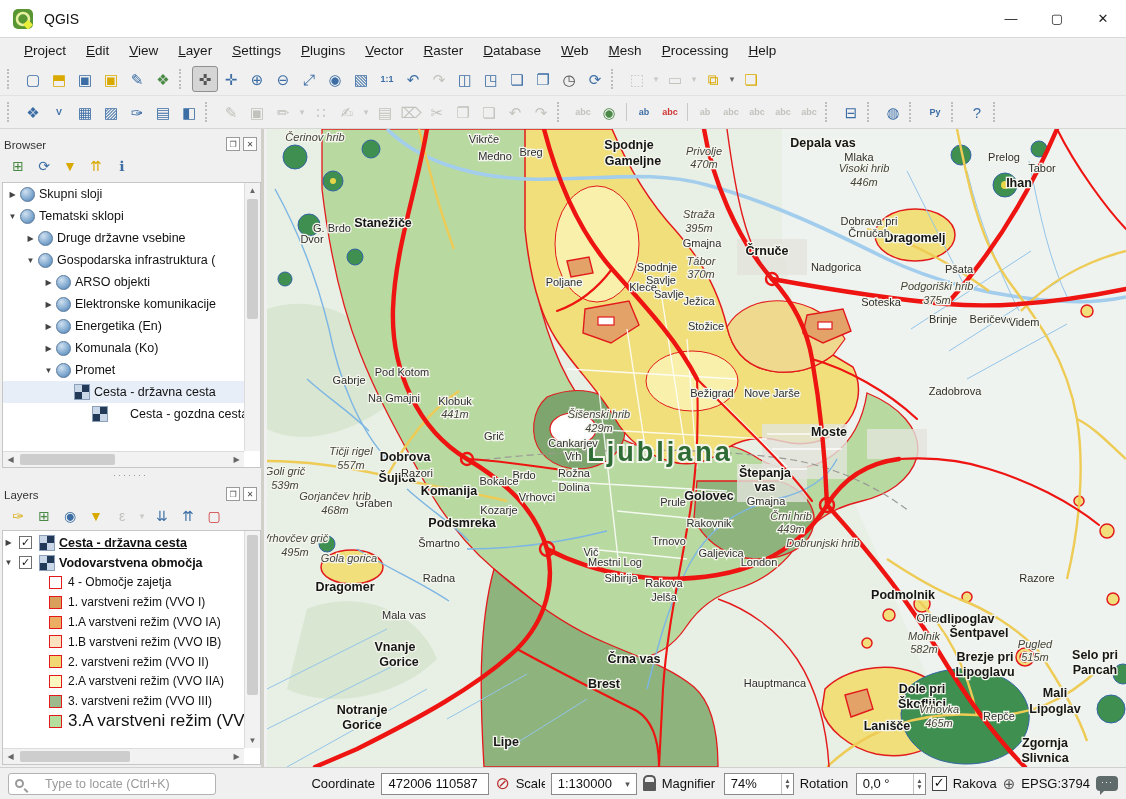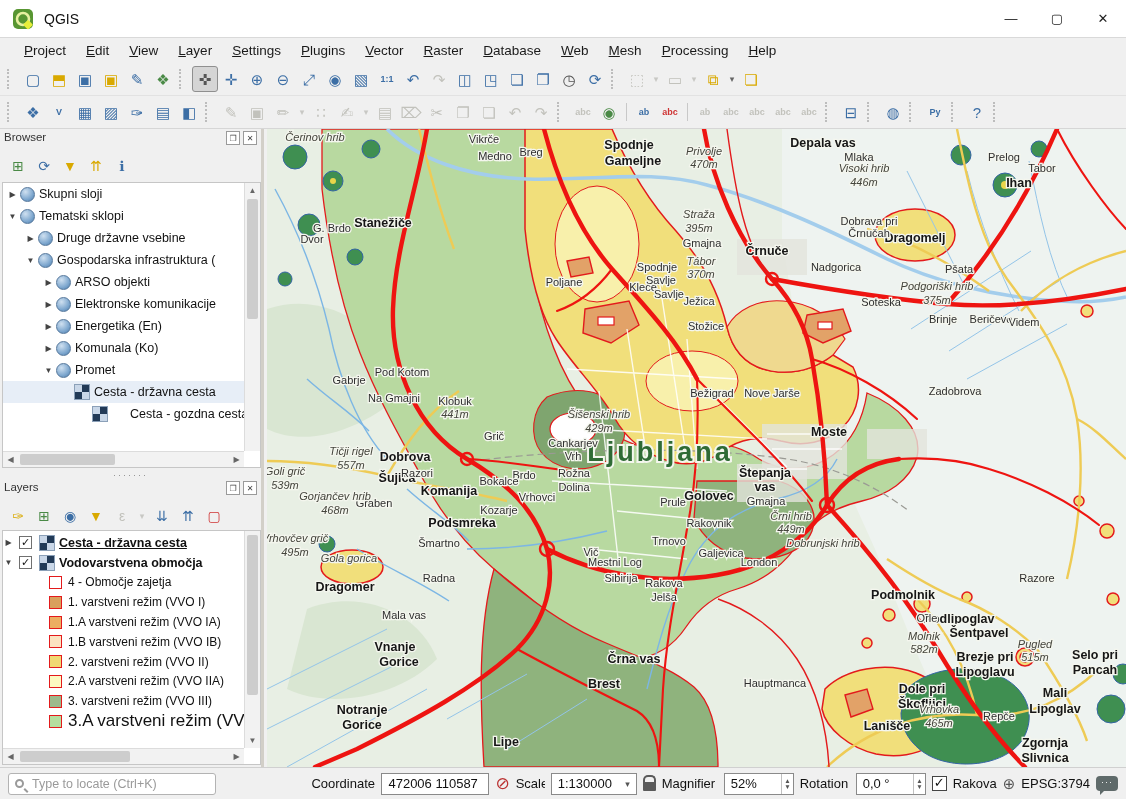--- a/index.html
+++ b/index.html
@@ -22,21 +22,21 @@
   .tb-handle{width:8px;height:20px;border-left:2px dotted #bdbdbd;margin:0 5px 0 3px;flex:none}
   .tb-pipe{width:1px;height:18px;background:#c8c8c8;margin:0 4px;flex:none}
   .tile{width:26px;height:26px;display:flex;align-items:center;justify-content:center;border-radius:3px;font-size:15px;flex:none;line-height:1}
   .tile.active{background:#d5d5d5;border:1px solid #8f8f8f}
   .c-b{color:#3c6ea5}.c-y{color:#d9a900}.c-g{color:#c2c2bc}.c-r{color:#cf3434}.c-m{color:#4a8a46}.c-k{color:#555}
   .tile.txt{font-size:9px;font-weight:bold;letter-spacing:0}
   .ddtile{width:12px;height:26px;display:flex;align-items:center;justify-content:center;font-size:9px;color:#666;flex:none}
   .ddtile.c-g{color:#c8c8c4}
   
   #left{left:0;top:129px;width:264px;height:638px;background:#f0f0f0;border-right:3px solid #d2cfc8}
-  .panel-head{height:20px;display:flex;align-items:flex-start;padding:0 4px;font-size:11.5px;color:#333}
+  .panel-head{height:20px;display:flex;align-items:flex-end;padding:0 4px;font-size:11.5px;color:#333}
   .panel-head .ph-btns{margin-left:auto;display:flex;gap:3px}
   .ph-btn{width:14px;height:14px;border:1px solid #9a9a9a;background:#fff;font-size:8px;display:flex;align-items:center;justify-content:center;color:#444}
   .panel-tools{height:28px;display:flex;align-items:center;gap:2px;padding-left:4px}
   .panel-tools .tile{width:24px;height:24px;font-size:14px}
   .tree-box{position:absolute;background:#fff;border:1px solid #c6c6c6;overflow:hidden}
   .trow{display:flex;align-items:center;white-space:nowrap}
   .trow.sel{background:#e7eef7}
   .tr-arrow{width:11px;font-size:8px;color:#444;text-align:center;flex:none}
   .ico-globe{width:15px;height:15px;border-radius:50%;flex:none;background:radial-gradient(circle at 35% 30%,#cfe0f0,#7fa8cf 60%,#4a7bab);border:1px solid #56789c;margin:0 4px 0 2px}
   .ico-raster{width:14px;height:14px;flex:none;margin:0 5px 0 3px;background:conic-gradient(#223a57 0 25%,#c9d7e8 0 50%,#223a57 0 75%,#c9d7e8 0);outline:1px solid #8ba0b8}
@@ -78,21 +78,21 @@
   .rM{fill:none;stroke:var(--roadm);stroke-width:4.4;stroke-linecap:round}
   .rm{fill:none;stroke:var(--roadm);stroke-width:2.1;stroke-linecap:round}
   .rj{fill:none;stroke:var(--roadm);stroke-width:2.4}
   text{text-anchor:middle;paint-order:stroke;stroke:#f4f6ee;stroke-width:2.6px;font-family:"Liberation Sans",sans-serif}
   .mc{font-size:27px;font-weight:bold;fill:var(--citygreen);letter-spacing:3px;stroke-width:4px}
   .mt{font-size:12.5px;font-weight:bold;fill:#161616}
   .mp{font-size:11px;fill:#2e2e2e}
   .mh{font-size:11px;font-style:italic;fill:#44443c}
   
   #statusbar{left:0;top:767px;width:1126px;height:32px;background:#f0f0f0;border-top:1px solid #d0d0d0;display:flex;align-items:center;gap:6px;padding:0 8px}
-  #locator{width:208px;height:22px;border:1px solid #b3b3b3;border-radius:3px;background:#fff;display:flex;align-items:center;gap:8px;padding:0 6px;color:#9a9a9a;font-size:12.5px}
+  #locator{width:208px;height:22px;border:1px solid #b3b3b3;border-radius:3px;background:#fff;display:flex;align-items:center;gap:21px;padding:0 6px;color:#9a9a9a;font-size:12.5px}
   .mag{width:9px;height:9px;border:2px solid #9a9a9a;border-radius:50%;position:relative;flex:none}
   .mag::after{content:"";position:absolute;width:2px;height:5px;background:#9a9a9a;transform:rotate(-45deg);left:8px;top:7px}
   .sb-label{overflow:hidden;white-space:nowrap;flex:none;font-size:13px;color:#111}
   .sb-input{height:22px;border:1px solid #8a8a8a;background:#fff;display:flex;align-items:center;padding:0 6px;font-size:13px;color:#111;white-space:nowrap}
   .spin{display:flex;flex-direction:column;justify-content:center;font-size:6.5px;color:#555;line-height:6px;padding:0 2px;border-left:1px solid #c0c0c0;height:20px}
   .sb-ico{font-size:15px;color:#555;flex:none}
   .lock{width:13px;height:9px;background:#5a5a5a;border-radius:1px;position:relative;margin-top:6px;flex:none}
   .lock::before{content:"";position:absolute;width:9px;height:8px;border:2px solid #5a5a5a;border-bottom:none;border-radius:5px 5px 0 0;left:0px;top:-7px}
   .bubble{width:22px;height:15px;background:#5f6a6a;border-radius:4px;position:relative;flex:none;color:#fff;font-size:9px;text-align:center;line-height:13px;letter-spacing:1px}
   .bubble::after{content:"";position:absolute;left:4px;bottom:-4px;border:4px solid transparent;border-top-color:#5f6a6a;border-left-color:#5f6a6a}
@@ -634,21 +634,21 @@
     </div>
   <span class="sb-ico" style="color:#b33;font-size:17px">⊘</span>
   <span class="sb-label" style="width:29px">Scale</span>
   <div class="sb-input" style="width:86px">
     <span>1:130000</span>
     <span style="margin-left:auto;font-size:9px;color:#555">▾</span>
   </div>
   <span class="lock"></span>
   <span class="sb-label" style="width:56px">Magnifier</span>
   <div class="sb-input" style="width:70px;padding-right:0">
-    <span>52%</span>
+    <span>74%</span>
     <span class="spin" style="margin-left:auto">
         <span>▲</span>
         <span>▼</span>
       </span>
   </div>
   <span class="sb-label" style="width:50px">Rotation</span>
   <div class="sb-input" style="width:70px;padding-right:0">
     <span>0,0 °</span>
     <span class="spin" style="margin-left:auto">
         <span>▲</span>

